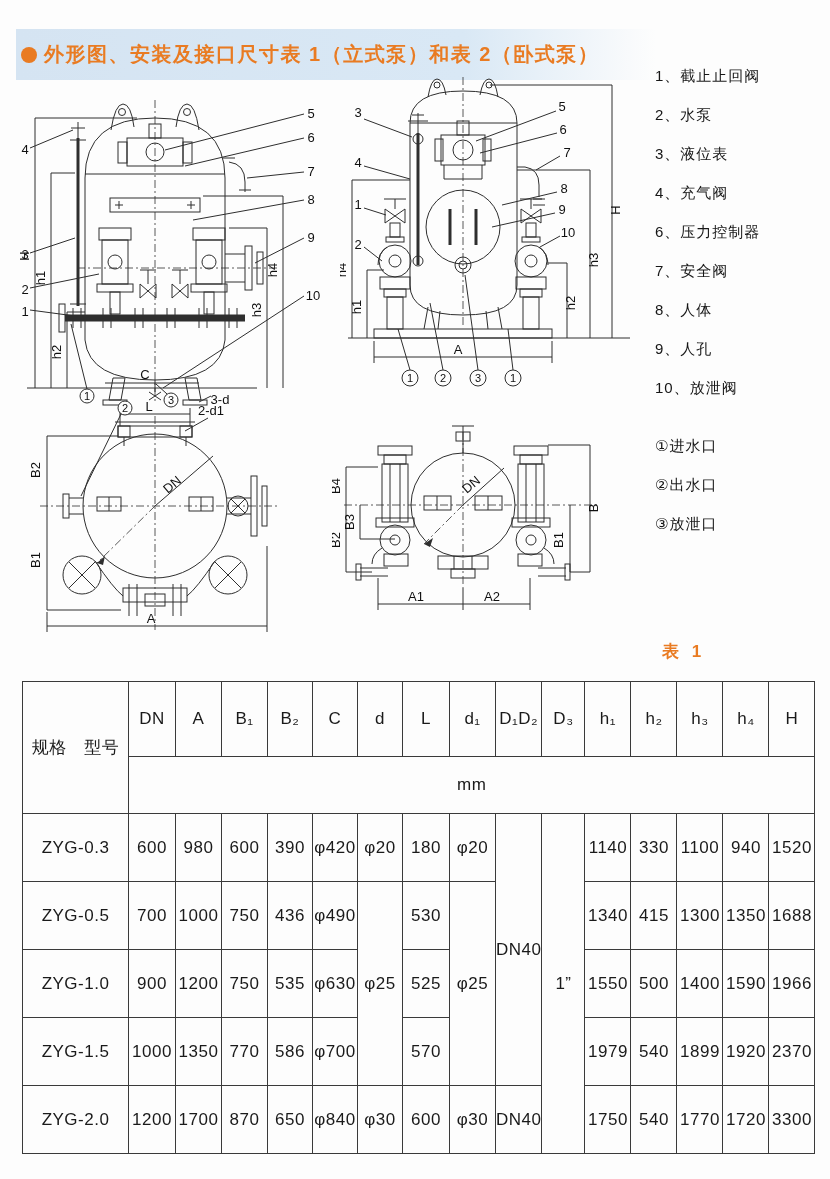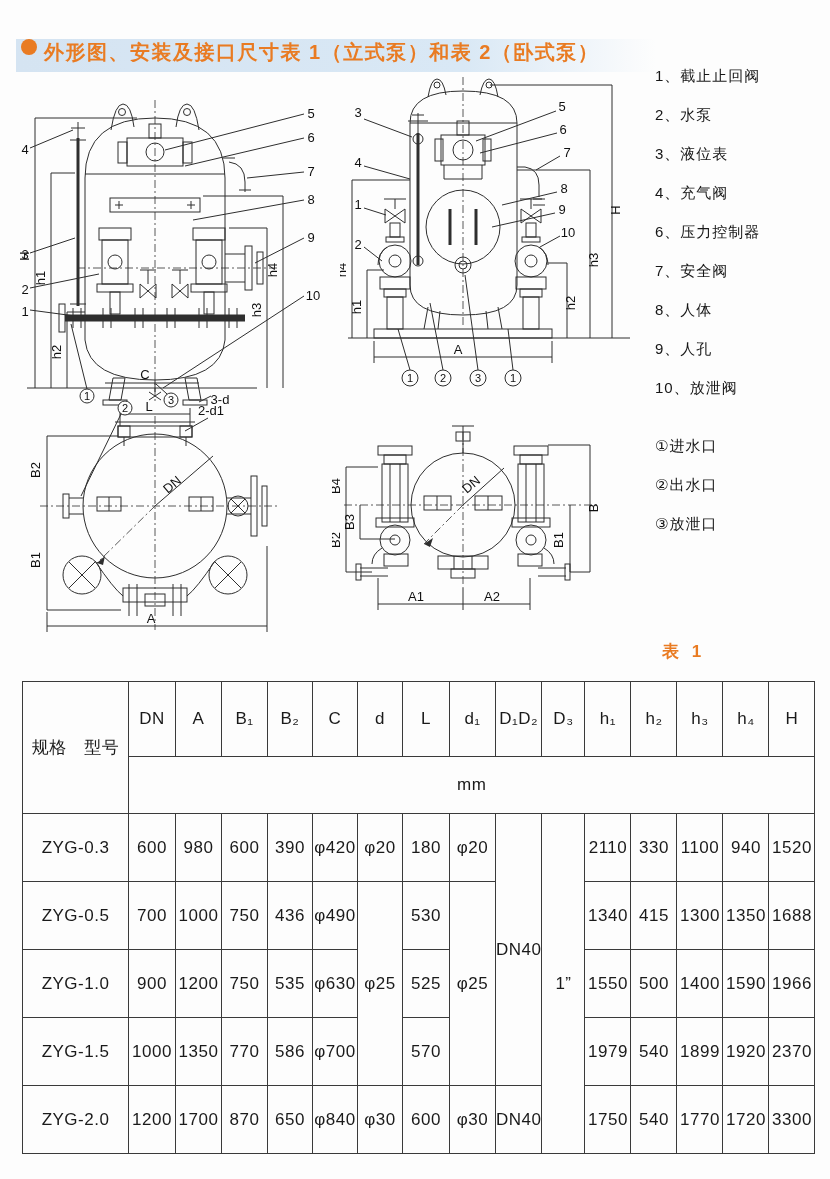--- a/index.html
+++ b/index.html
@@ -1,19 +1,19 @@
 <!DOCTYPE html>
 <html><head>
 <meta charset="utf-8">
 <style>
   html,body{margin:0;padding:0}
   body{width:830px;height:1179px;position:relative;background:#fdfdfd;
        font-family:"Liberation Sans","DejaVu Sans",sans-serif;color:#161616;overflow:hidden}
 
-  .band{position:absolute;left:16px;top:39px;width:640px;height:33px;display:flex;
+  .band{position:absolute;left:16px;top:29px;width:640px;height:51px;display:flex;align-items:center;
         background:linear-gradient(90deg,#d5e4f2 0%,#d9e8f5 70%,rgba(217,232,245,0) 100%)}
   .bullet{width:16px;height:16px;border-radius:50%;background:#e97b22;margin:0 7px 0 5px;flex:0 0 auto}
   .band h1{margin:0;font-size:20px;font-weight:bold;color:#e97b22;letter-spacing:1.5px;white-space:nowrap}
 
   .legend{position:absolute;left:655px;top:56px;width:175px}
   .legend .item{font-size:15px;letter-spacing:1px;height:39px;line-height:39px;white-space:nowrap}
   .legend .ports{margin-top:19px}
 
   .caption{position:absolute;left:662px;top:640px;color:#e97b22;font-size:17px;font-weight:bold;letter-spacing:4px}
 
@@ -462,21 +462,21 @@
     <td>600</td>
     <td>980</td>
     <td>600</td>
     <td>390</td>
     <td>φ420</td>
     <td>φ20</td>
     <td>180</td>
     <td>φ20</td>
     <td rowspan="4">DN40</td>
     <td rowspan="5">1”</td>
-    <td>2110</td>
+    <td>1140</td>
     <td>330</td>
     <td>1100</td>
     <td>940</td>
     <td>1520</td>
   </tr>
   <tr class="data">
     <td>ZYG-0.5</td>
     <td>700</td>
     <td>1000</td>
     <td>750</td>

